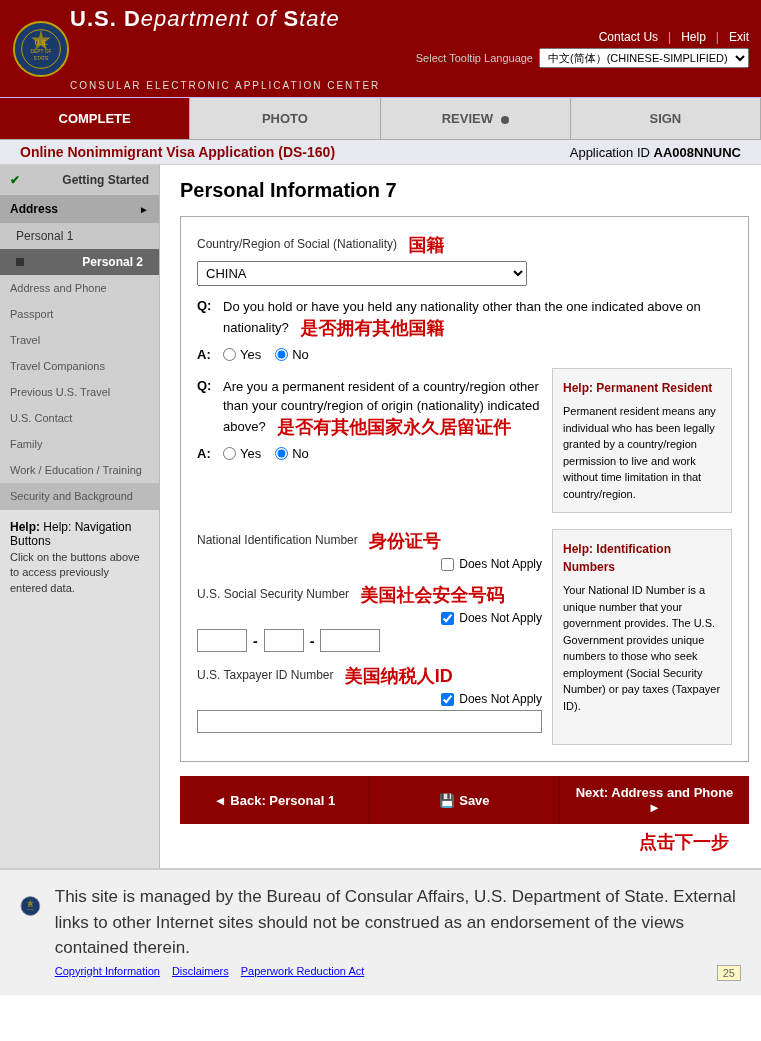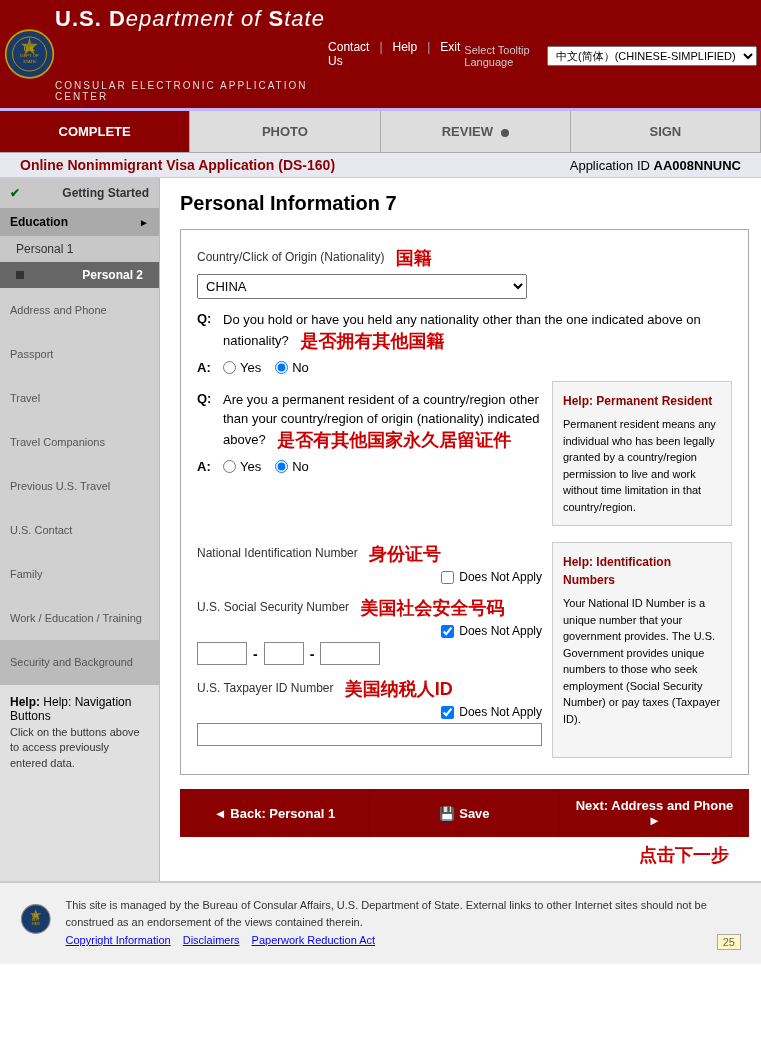--- a/index.html
+++ b/index.html
@@ -1,24 +1,24 @@
 <!DOCTYPE html>
 <html><head>
   <meta charset="utf-8">
   <style>
     * { box-sizing: border-box; margin: 0; padding: 0; }
     body { font-family: Arial, sans-serif; font-size: 13px; background: #fff; width: 761px; }
 
     
-    .header { background: #8b0000; display: flex; align-items: center; padding: 6px 4px; border-bottom: 3px solid #c4b5fd; }
+    .header { background: #8b0000; display: flex; align-items: center; padding: 6px 12px; border-bottom: 1px solid #c4b5fd; }
     .header-title { color: white; }
     .header-title .dept { font-size: 22px; font-weight: bold; letter-spacing: 1px; }
     .header-title .dept em { font-style: italic; font-weight: normal; }
     .header-title .sub { font-size: 10px; letter-spacing: 2px; color: #ddd; margin-top: 48px; }
-    .header-right { margin-left: auto; display: flex; flex-direction: row; align-items: flex-end; gap: 4px; }
+    .header-right { margin-left: auto; display: flex; flex-direction: column; align-items: flex-end; gap: 4px; }
     .header-links { display: flex; gap: 10px; color: white; font-size: 12px; }
     .header-links span { cursor: pointer; }
     .header-divider { color: #aaa; }
     .lang-select { display: flex; align-items: center; gap: 6px; }
     .lang-label { color: #ccc; font-size: 11px; }
     .lang-dropdown { font-size: 11px; padding: 2px 4px; }
 
     
     .nav-tabs { display: flex; background: #ddd; border-bottom: 1px solid #aaa; }
     .nav-tab { flex: 1; text-align: center; padding: 13px 0; font-size: 13px; font-weight: bold; color: #555; cursor: pointer; border-right: 1px solid #aaa; position: relative; }
@@ -32,21 +32,21 @@
     
     .main { display: flex; min-height: 700px; }
 
     
     .sidebar { width: 160px; background: #e0e0e0; border-right: 1px solid #bbb; flex-shrink: 0; }
     .sidebar-item { padding: 8px 10px; font-size: 12px; cursor: pointer; display: flex; align-items: center; justify-content: space-between; }
     .sidebar-item.active-section { background: #c8c8c8; font-weight: bold; color: #333; }
     .sidebar-item.header-item { background: #aaa; font-weight: bold; color: #000; padding: 7px 10px; }
     .sidebar-item.sub-item { background: #c8c8c8; padding: 6px 16px; color: #333; }
     .sidebar-item.sub-item.current { background: #666; color: white; font-weight: bold; }
-    .sidebar-item.section-item { background: #d0d0d0; color: #555; padding: 16px 10px; font-size: 11px; }
+    .sidebar-item.section-item { background: #d0d0d0; color: #555; padding: 7px 10px; font-size: 11px; }
     .sidebar-item.section-item.darker { background: #bbb; }
     .sidebar-check { color: #006600; margin-right: 4px; }
     .sidebar-arrow { font-size: 10px; }
     .sidebar-square { display: inline-block; width: 8px; height: 8px; background: #333; margin-right: 6px; }
 
     
     .sidebar-help { padding: 10px; background: #e0e0e0; border-top: 1px solid #bbb; }
     .sidebar-help-title { font-weight: bold; font-size: 12px; margin-bottom: 2px; }
     .sidebar-help-text { font-size: 11px; color: #333; line-height: 1.4; }
 
@@ -91,21 +91,21 @@
     .bottom-nav { display: flex; background: #8b0000; margin-top: 0; }
     .bottom-btn { flex: 1; padding: 9px 12px; text-align: center; color: white; font-size: 13px; font-weight: bold; cursor: pointer; border-right: 1px solid #600; display: flex; align-items: center; justify-content: center; gap: 6px; }
     .bottom-btn:last-child { border-right: none; }
     .bottom-btn.save-btn { background: #8b0000; }
 
     
     .annotation { color: #c00; font-size: 18px; font-weight: bold; margin-left: 8px; display: inline; vertical-align: middle; }
 
     
     .footer { background: #f0f0f0; border-top: 2px solid #ccc; padding: 14px 20px; display: flex; gap: 14px; align-items: flex-start; }
-    .footer-text { font-size: 11px; color: #333; line-height: 1.5; }
+    .footer-text { font-size: 17px; color: #333; line-height: 1.5; }
     .footer-links { display: flex; gap: 12px; margin-top: 4px; }
     .footer-link { color: #00f; font-size: 11px; cursor: pointer; text-decoration: underline; }
 
     
     .seal { width: 58px; height: 58px; }
     .seal-footer { width: 44px; height: 44px; }
 
     
     .next-annotation { color: #c00; font-size: 18px; font-weight: bold; text-align: right; padding: 6px 20px 0 0; }
   </style>
@@ -166,21 +166,21 @@
 <div class="main">
 
   <div class="sidebar">
 
     <div class="sidebar-item active-section">
       <span class="sidebar-check">✔</span>
       <span>Getting Started</span>
     </div>
 
     <div class="sidebar-item header-item">
-      <span>Education</span>
+      <span>Address</span>
       <span class="sidebar-arrow">►</span>
     </div>
 
     <div class="sidebar-item sub-item">
       <span>Personal 1</span>
     </div>
 
     <div class="sidebar-item sub-item current">
       <span class="sidebar-square"></span>
       <span>Personal 2</span>
@@ -204,21 +204,21 @@
     </div>
   </div>
 
   <div class="content">
     <h2 class="page-title">Personal Information 7</h2>
 
     <div class="form-card">
 
       <div class="field-row">
         <label class="field-label">
-          <span>Country/Click of Origin (Nationality)</span>
+          <span>Country/Region of Social (Nationality)</span>
           <span class="annotation">国籍</span>
         </label>
         <div style="display:flex;align-items:center;gap:6px;">
           <select class="field-select">
             <option>CHINA</option>
           </select>
         </div>
       </div>
 
       <div class="qa-block">

